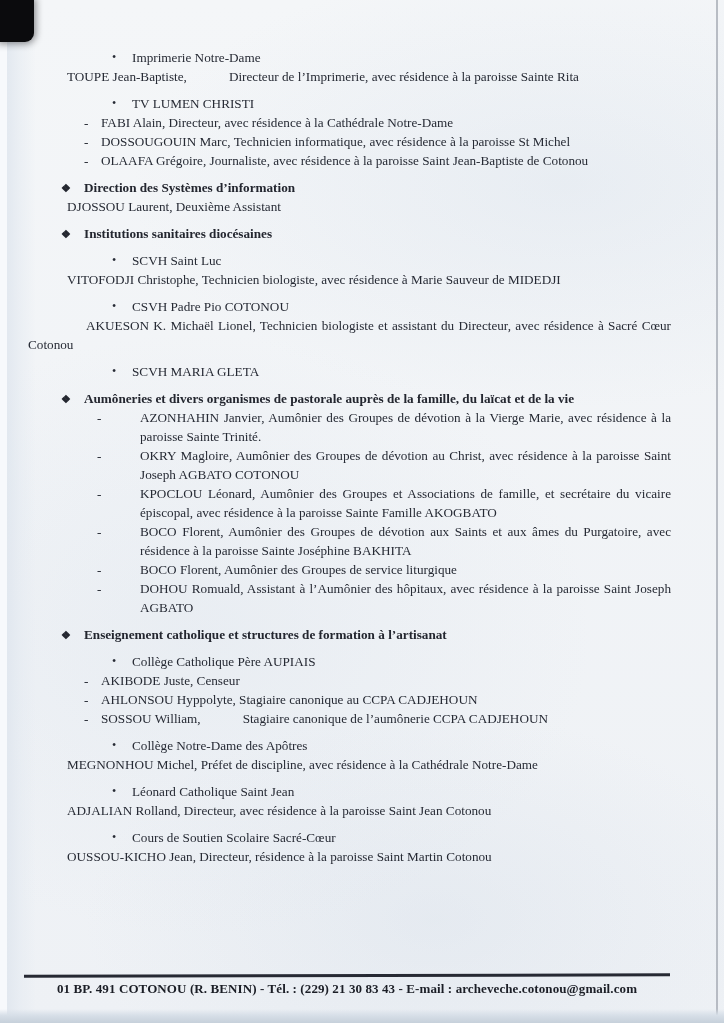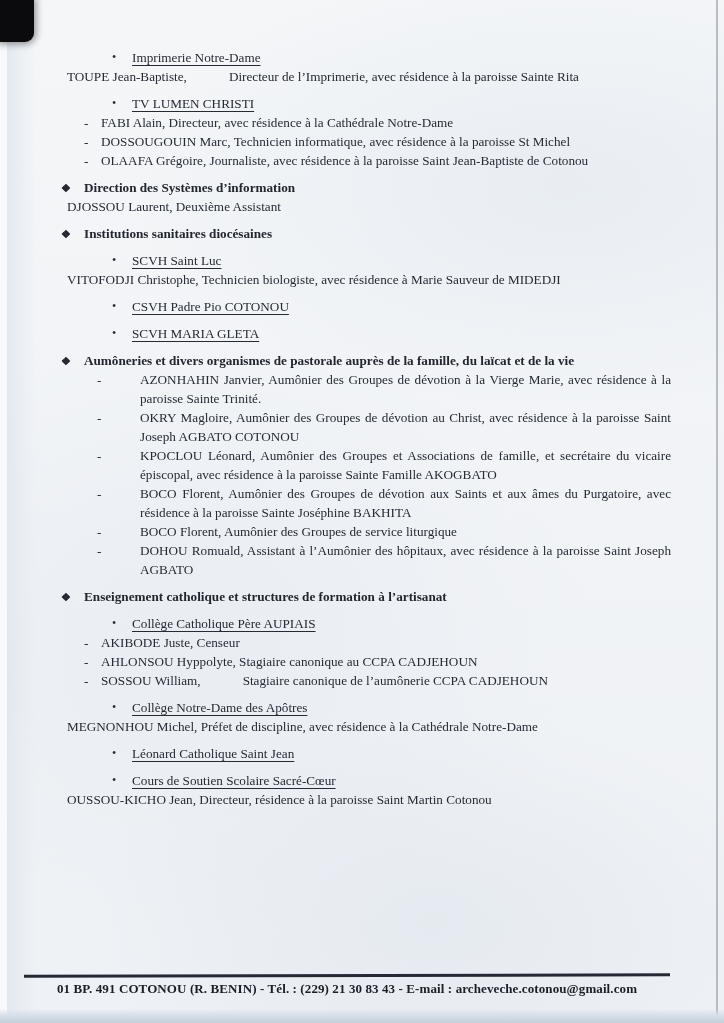--- a/index.html
+++ b/index.html
@@ -41,21 +41,21 @@
   
   .doc{
     position:absolute;left:0;top:0;right:0;
     padding-top:40px;
   }
   .row{display:flex;line-height:19px;}
   .row .marker{flex:none;}
   .row .txt{flex:1;}
   .b-bullet{margin:8px 56px 0 112px;}
   .b-bullet .marker{width:20px;font-size:12px;}
-  .b-bullet .txt{text-decoration:underline;text-underline-offset:2.5px;text-decoration-thickness:1px;}
+  .b-bullet .txt{text-underline-offset:2.5px;text-decoration-thickness:1px;}
   .b-section{margin:8px 56px 0 61px;font-weight:bold;color:#23262f;}
   .b-section .marker{width:23px;font-size:11px;transform:translateY(1px);}
   .b-dash1{margin:0 40px 0 84px;}
   .b-dash1 .marker{width:17px;}
   .b-dash2{margin:0 53px 0 97px;}
   .b-dash2 .marker{width:18px;}
   .b-dash2 .txt{text-align:justify;margin-left:25px;}
   .b-line{margin:0 40px 0 67px;line-height:19px;}
   .b-outdent{margin:0 53px 0 28px;text-indent:58px;text-align:justify;line-height:19px;}
   .tab{display:inline-block;width:42px;}
@@ -112,20 +112,21 @@
       </div>
       <div class="row b-bullet">
         <span class="marker">•</span>
         <span class="txt">SCVH Saint Luc</span>
       </div>
       <div class="b-line">VITOFODJI Christophe, Technicien biologiste, avec résidence à Marie Sauveur de MIDEDJI</div>
       <div class="row b-bullet">
         <span class="marker">•</span>
         <span class="txt">CSVH Padre Pio COTONOU</span>
       </div>
+      <div class="b-outdent">AKUESON K. Michaël Lionel, Technicien biologiste et assistant du Directeur, avec résidence à Sacré Cœur Cotonou</div>
       <div class="row b-bullet">
         <span class="marker">•</span>
         <span class="txt">SCVH MARIA GLETA</span>
       </div>
       <div class="row b-section">
         <span class="marker">❖</span>
         <span class="txt">Aumôneries et divers organismes de pastorale auprès de la famille, du laïcat et de la vie</span>
       </div>
       <div class="row b-dash2">
         <span class="marker">-</span>
@@ -173,20 +174,21 @@
       </div>
       <div class="row b-bullet">
         <span class="marker">•</span>
         <span class="txt">Collège Notre-Dame des Apôtres</span>
       </div>
       <div class="b-line">MEGNONHOU Michel, Préfet de discipline, avec résidence à la Cathédrale Notre-Dame</div>
       <div class="row b-bullet">
         <span class="marker">•</span>
         <span class="txt">Léonard Catholique Saint Jean</span>
       </div>
+      <div class="b-line">ADJALIAN Rolland, Directeur, avec résidence à la paroisse Saint Jean Cotonou</div>
       <div class="row b-bullet">
         <span class="marker">•</span>
         <span class="txt">Cours de Soutien Scolaire Sacré-Cœur</span>
       </div>
       <div class="b-line">OUSSOU-KICHO Jean, Directeur, résidence à la paroisse Saint Martin Cotonou</div>
     </div>
 
   <div class="footer-rule"></div>
   <div class="footer-text">01 BP. 491 COTONOU (R. BENIN) - Tél. : (229) 21 30 83 43 - E-mail : archeveche.cotonou@gmail.com</div>
 

